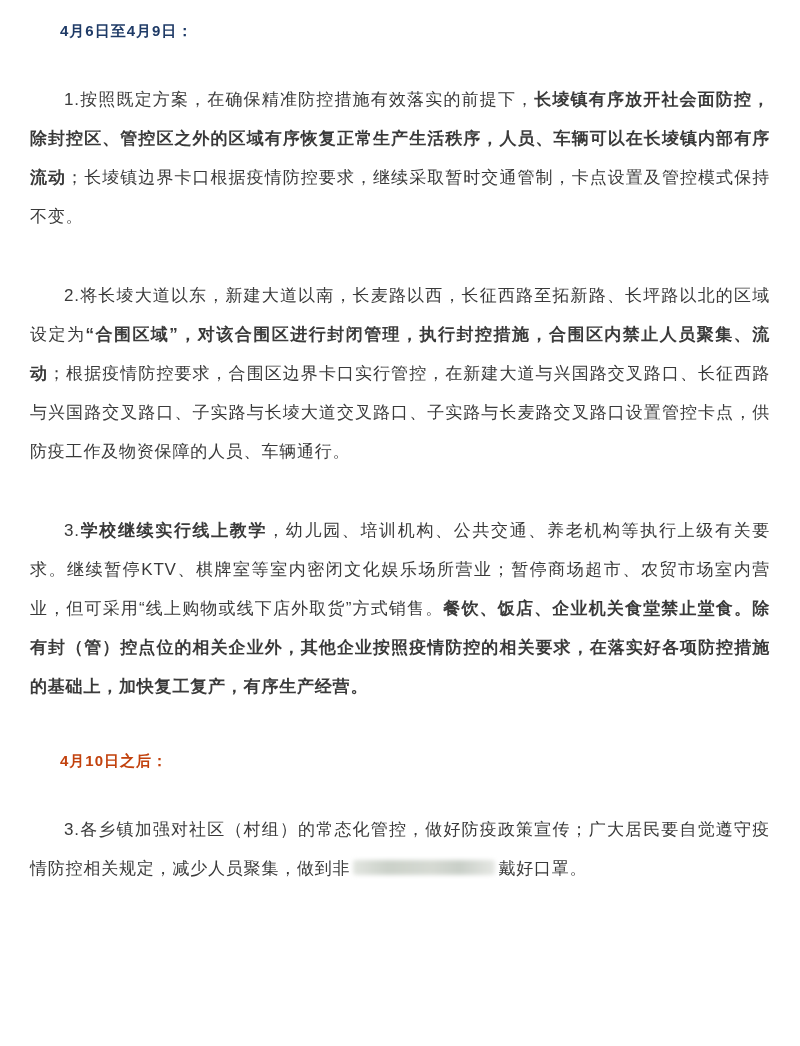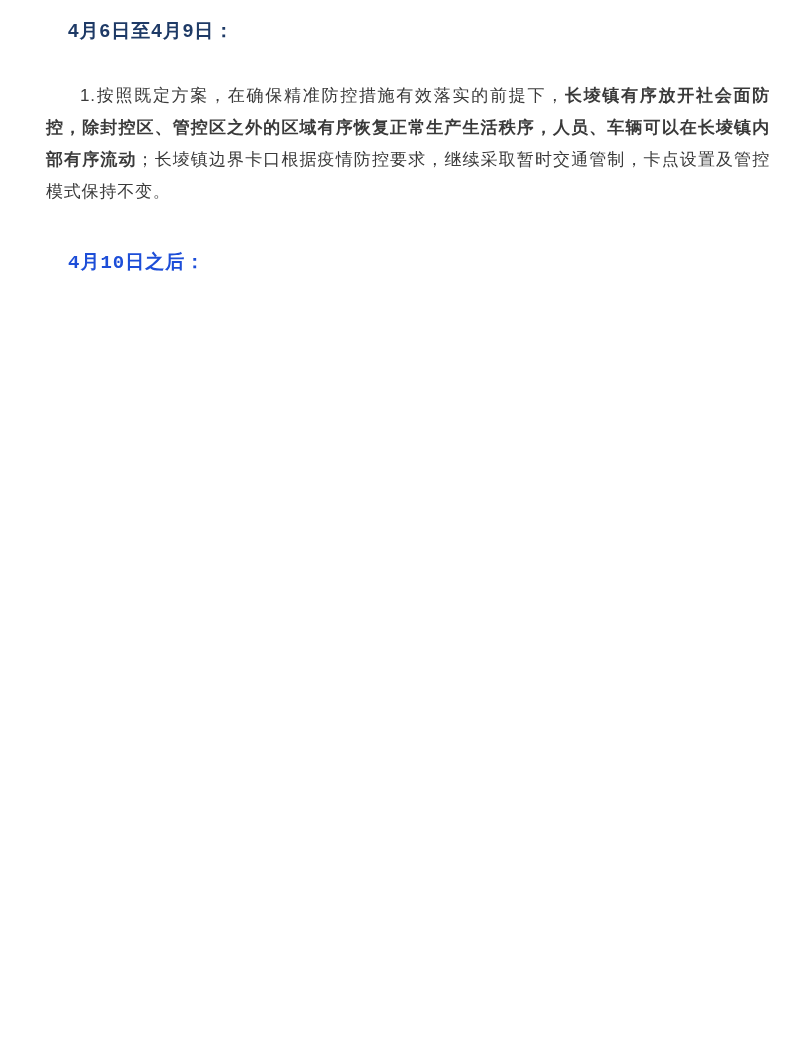--- a/index.html
+++ b/index.html
@@ -11,32 +11,32 @@
     height: 1046px;
     overflow: hidden;
     background: #ffffff;
     font-family: "Liberation Sans", "DejaVu Sans", sans-serif;
     color: #3a3a3a;
   }
   .article {
     padding: 16px 30px 0 30px;
   }
   .section-heading {
-    font-size: 19px;
+    font-size: 15px;
     font-weight: bold;
     line-height: 30px;
     margin: 0 0 34px 0;
     text-indent: 2em;
     letter-spacing: 1px;
     color: #1e3a66;
   }
   .paragraph {
     font-size: 17px;
-    line-height: 32px;
-    margin: 0 0 40px 16px;
+    line-height: 39px;
+    margin: 0 0 40px 0;
     text-indent: 2em;
     text-align: justify;
     letter-spacing: 0.8px;
     word-break: break-all;
   }
   .run { font-weight: normal; }
   .run.bold { font-weight: bold; }
   .redacted {
     display: inline-block;
     height: 15px;
@@ -48,19 +48,22 @@
   }
 </style>
 </head>
 <body style="background: rgb(255, 255, 255); color: rgb(58, 58, 58);">
 
 <div class="article">
 
   <section>
     <h2 class="section-heading" style="color: rgb(30, 58, 102);">4月6日至4月9日：</h2>
     <p class="paragraph"><span class="run">1.按照既定方案，在确保精准防控措施有效落实的前提下，</span><span class="run bold">长堎镇有序放开社会面防控，除封控区、管控区之外的区域有序恢复正常生产生活秩序，人员、车辆可以在长堎镇内部有序流动</span><span class="run">；长堎镇边界卡口根据疫情防控要求，继续采取暂时交通管制，卡点设置及管控模式保持不变。</span></p>
+    <p class="paragraph"><span class="run">2.将长堎大道以东，新建大道以南，长麦路以西，长征西路至拓新路、长坪路以北的区域设定为</span><span class="run bold">“合围区域”，对该合围区进行封闭管理，执行封控措施，合围区内禁止人员聚集、流动</span><span class="run">；根据疫情防控要求，合围区边界卡口实行管控，在新建大道与兴国路交叉路口、长征西路与兴国路交叉路口、子实路与长堎大道交叉路口、子实路与长麦路交叉路口设置管控卡点，供防疫工作及物资保障的人员、车辆通行。</span></p>
+    <p class="paragraph"><span class="run">3.</span><span class="run bold">学校继续实行线上教学</span><span class="run">，幼儿园、培训机构、公共交通、养老机构等执行上级有关要求。继续暂停KTV、棋牌室等室内密闭文化娱乐场所营业；暂停商场超市、农贸市场室内营业，但可采用“线上购物或线下店外取货”方式销售。</span><span class="run bold">餐饮、饭店、企业机关食堂禁止堂食。除有封（管）控点位的相关企业外，其他企业按照疫情防控的相关要求，在落实好各项防控措施的基础上，加快复工复产，有序生产经营。</span></p>
   </section>
 
   <section>
-    <h2 class="section-heading" style="color: #1d4ed8; font-family: Liberation Mono, monospace;">4月10日之后：</h2>
+    <h2 class="section-heading" style="color: #c2410c;">4月10日之后：</h2>
+    <p class="paragraph"><span class="run">3.各乡镇加强对社区（村组）的常态化管控，做好防疫政策宣传；广大居民要自觉遵守疫情防控相关规定，减少人员聚集，做到非</span><span class="redacted" style="width: 142px;"></span><span class="run">戴好口罩。</span></p>
   </section>
 
 </div>
 
 </body></html>

